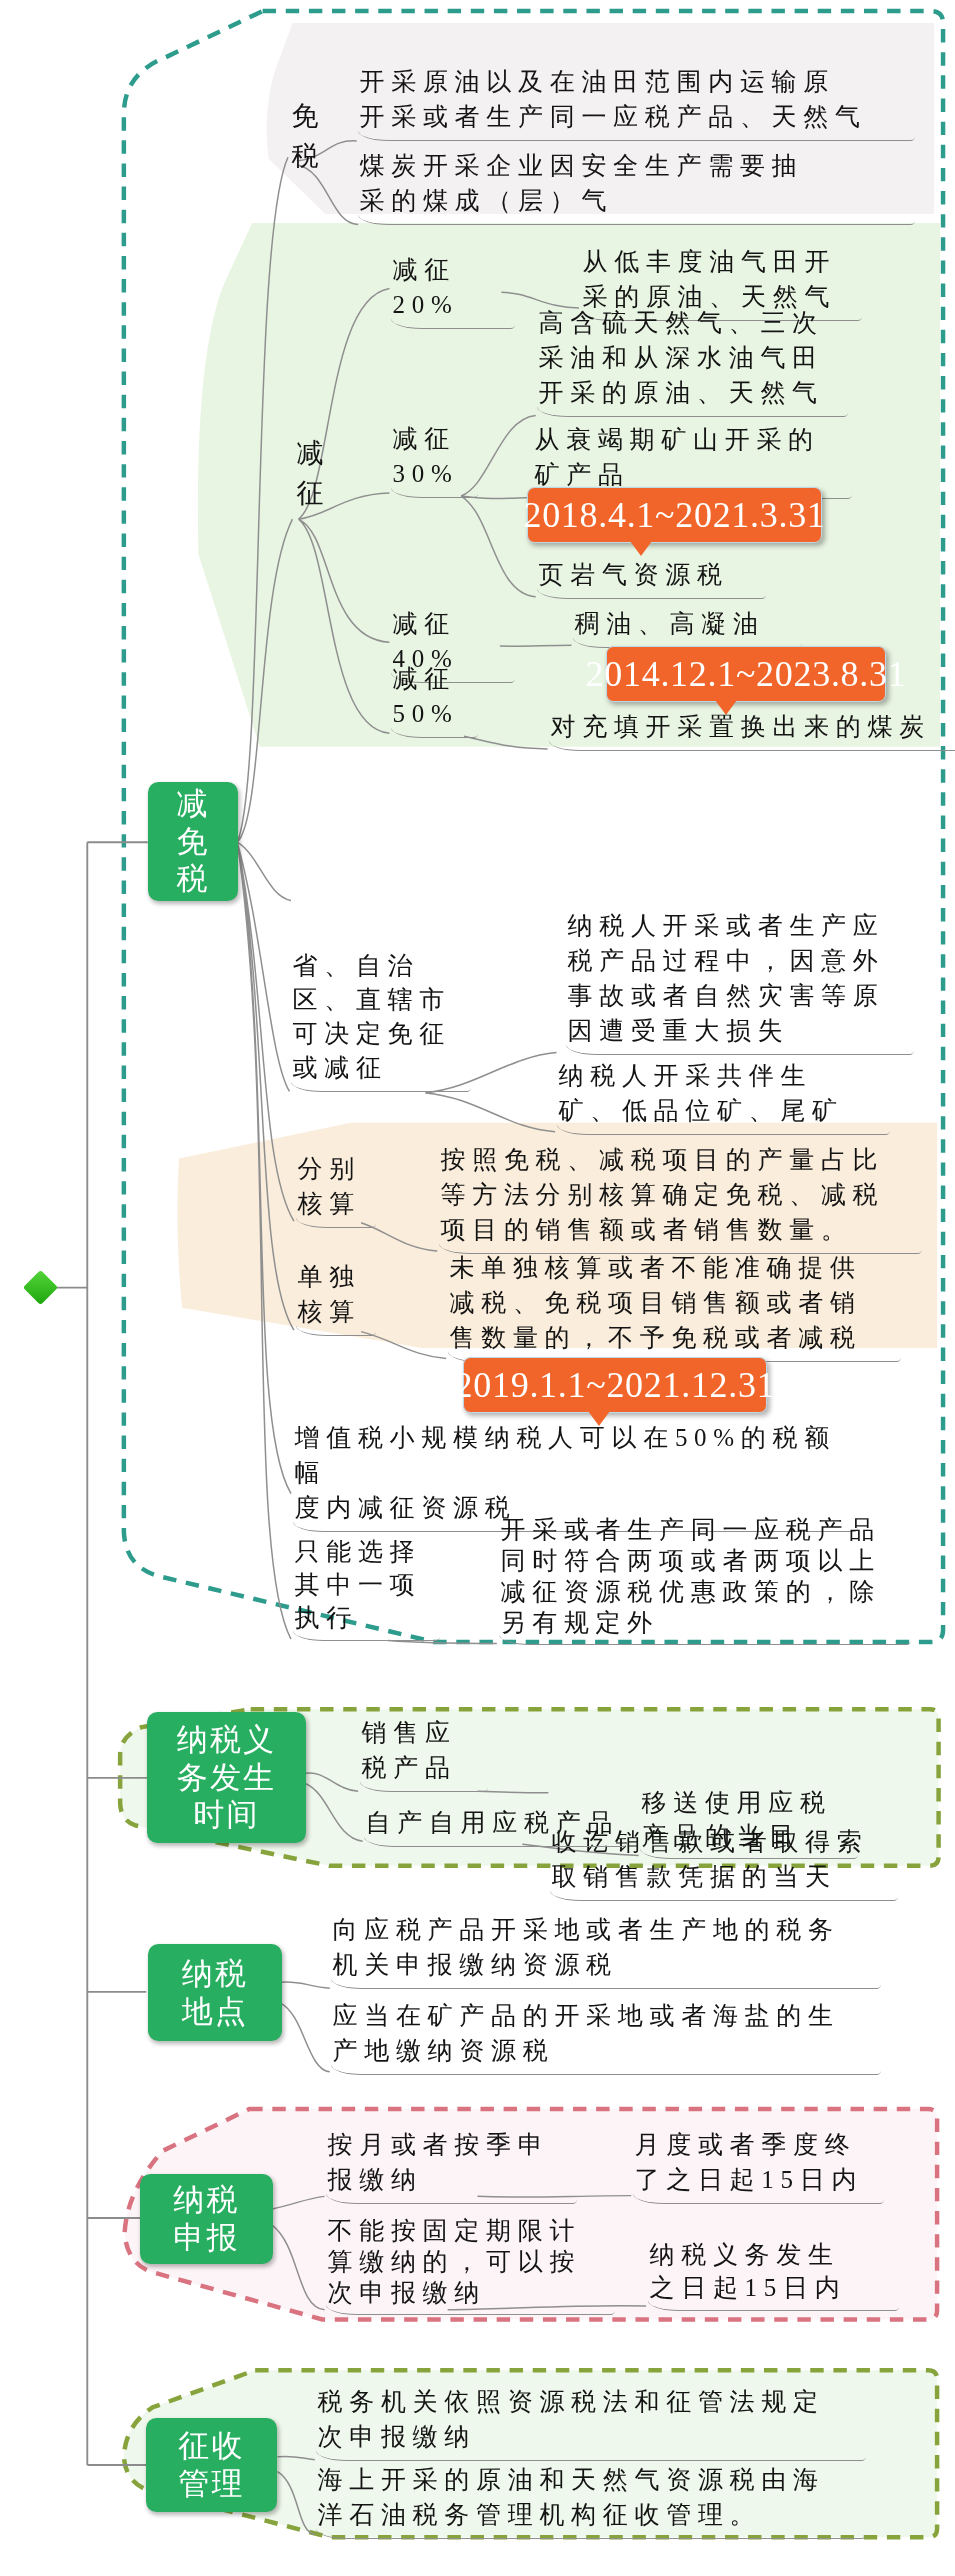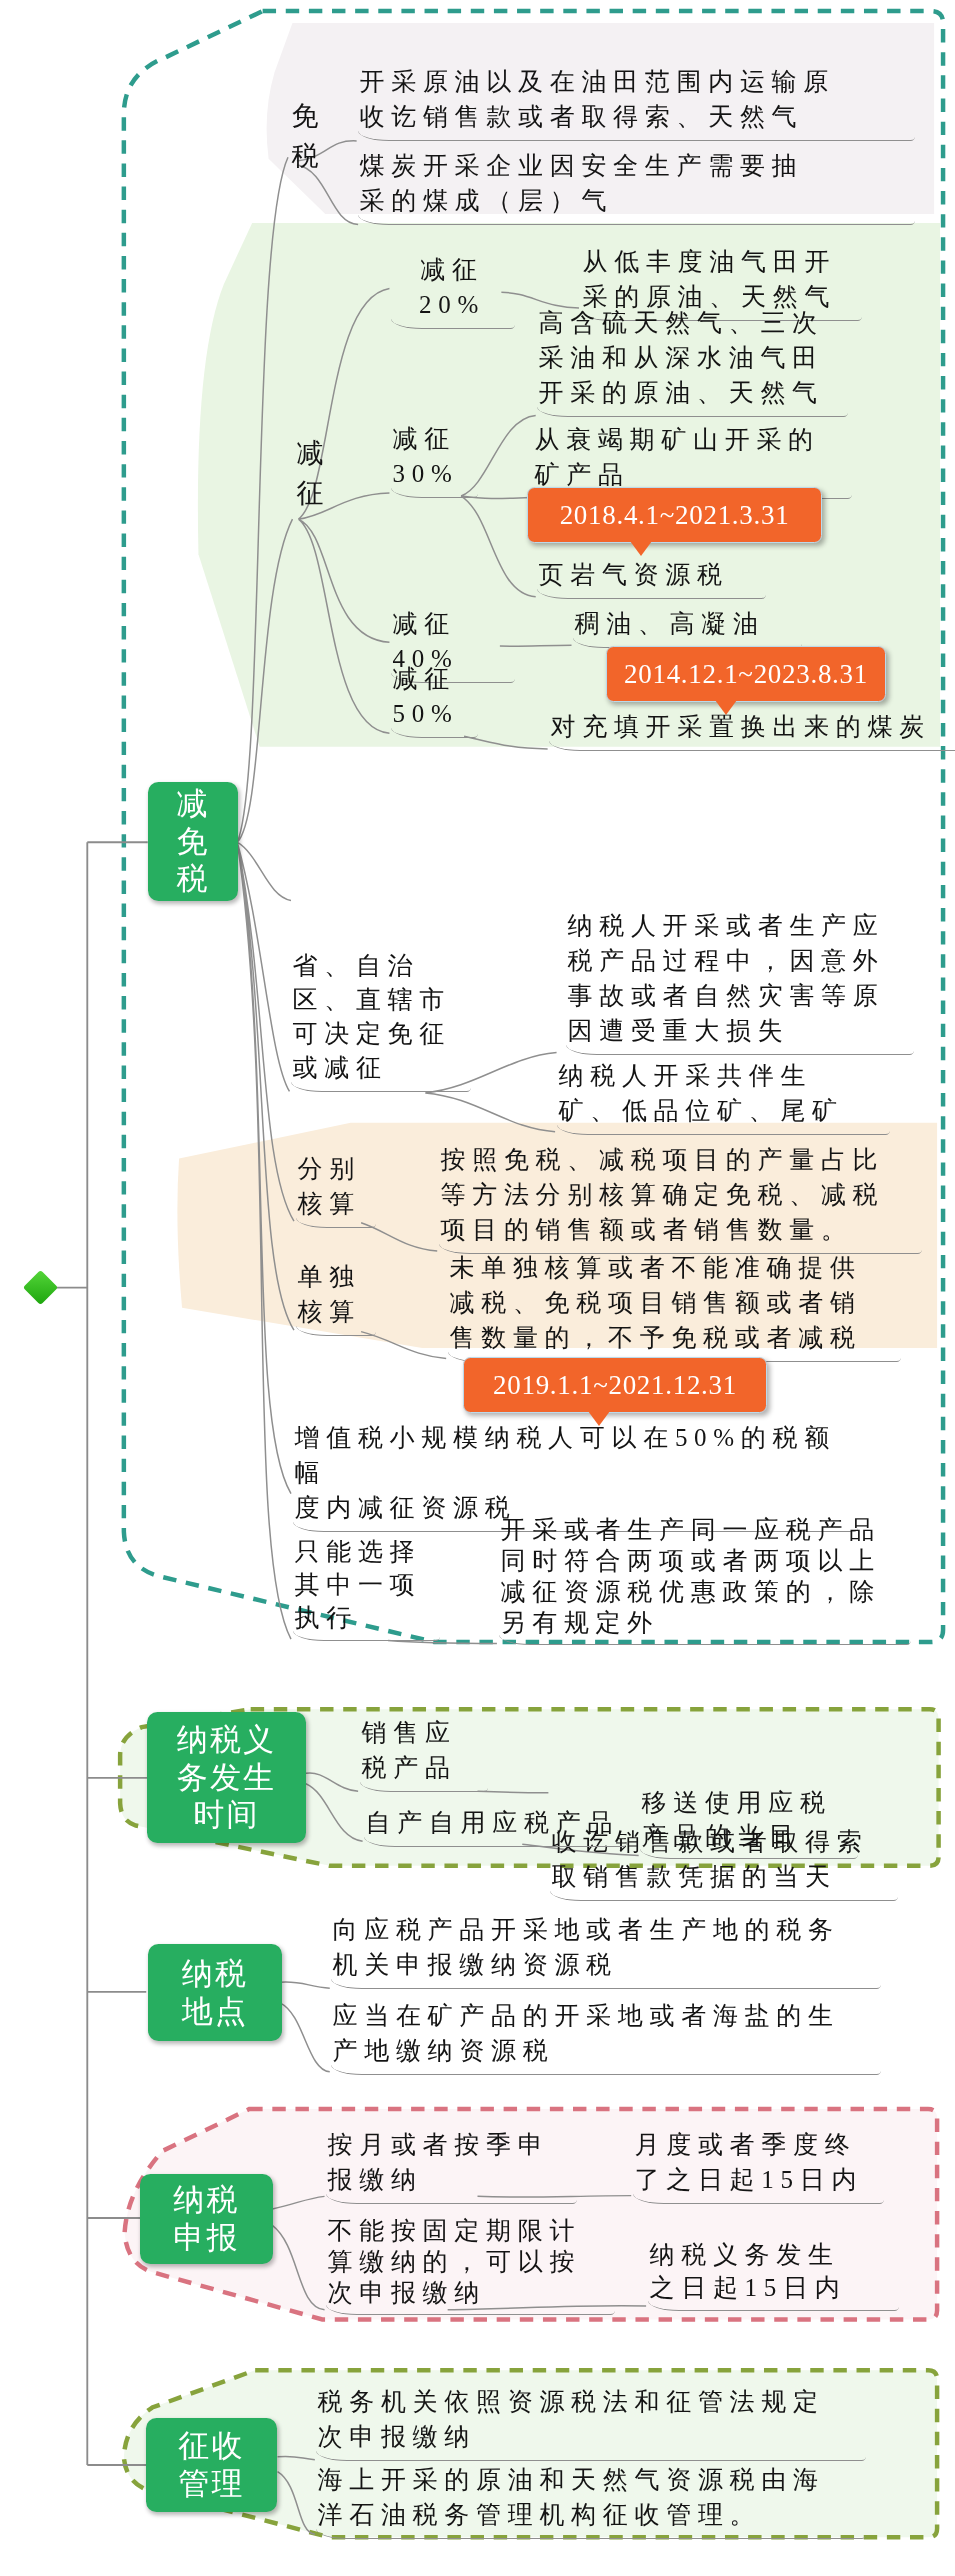--- a/index.html
+++ b/index.html
@@ -20,21 +20,21 @@
   .lh44{line-height:33px;}
   .lh41{line-height:31px;font-size:25px;}
   .vlabel{position:absolute;font-size:27px;line-height:40px;letter-spacing:0;
           white-space:pre-line;text-align:center;}
   .gbox{position:absolute;background:var(--node-green);color:#fff;border-radius:10.5px;
         display:flex;align-items:center;justify-content:center;text-align:center;
         white-space:pre-line;font-size:31px;line-height:1.22;letter-spacing:2.2px;
         box-shadow:1.5px 2.2px 4.5px rgba(0,0,0,.28);}
   .badge{position:absolute;background:var(--badge-orange);color:#fff;
          border:1.5px solid #BCD9EA;border-radius:7.5px;display:flex;align-items:center;
-         justify-content:center;font-size:27px;letter-spacing:0.7px;
+         justify-content:center;font-size:36px;letter-spacing:0.7px;
          box-shadow:2.2px 3px 5.2px rgba(0,0,0,.3);}
   .btail{position:absolute;width:0;height:0;border-left:11.2px solid transparent;
          border-right:11.2px solid transparent;border-top:15px solid var(--badge-orange);}
   .diamond{position:absolute;left:28px;top:1275px;width:25px;height:25px;border-radius:3px;
            background:linear-gradient(135deg,#55d63a,#1da50d);transform:rotate(45deg);}
 </style>
 </head>
 <body>
 
 <div class="map">
@@ -96,28 +96,28 @@
 
   <div class="diamond"></div>
 
   <div class="gbox" style="left:148px;top:782px;width:90px;height:119px;">减
 免
 税</div>
 
   <div class="vlabel" style="left:288px;top:96px;width:34px;">免
 税</div>
   <div class="leaf" style="left:358px;top:64px;width:552px;">开采原油以及在油田范围内运输原
-收讫销售款或者取得索、天然气</div>
+开采或者生产同一应税产品、天然气</div>
   <div class="leaf" style="left:358px;top:148px;width:552px;">煤炭开采企业因安全生产需要抽
 采的煤成（层）气</div>
 
   <div class="vlabel" style="left:293px;top:433px;width:34px;">减
 征</div>
 
-  <div class="leaf" style="left:391px;top:252px;width:119px;text-align:center;">减征20%</div>
+  <div class="leaf" style="left:391px;top:252px;width:119px;">减征20%</div>
   <div class="leaf" style="left:581px;top:244px;width:276px;">从低丰度油气田开
 采的原油、天然气</div>
 
   <div class="leaf" style="left:391px;top:421px;width:82px;">减征
 30%</div>
   <div class="leaf" style="left:537px;top:305px;width:306px;">高含硫天然气、三次
 采油和从深水油气田
 开采的原油、天然气</div>
   <div class="leaf" style="left:533px;top:422px;width:314px;">从衰竭期矿山开采的
 矿产品</div>

